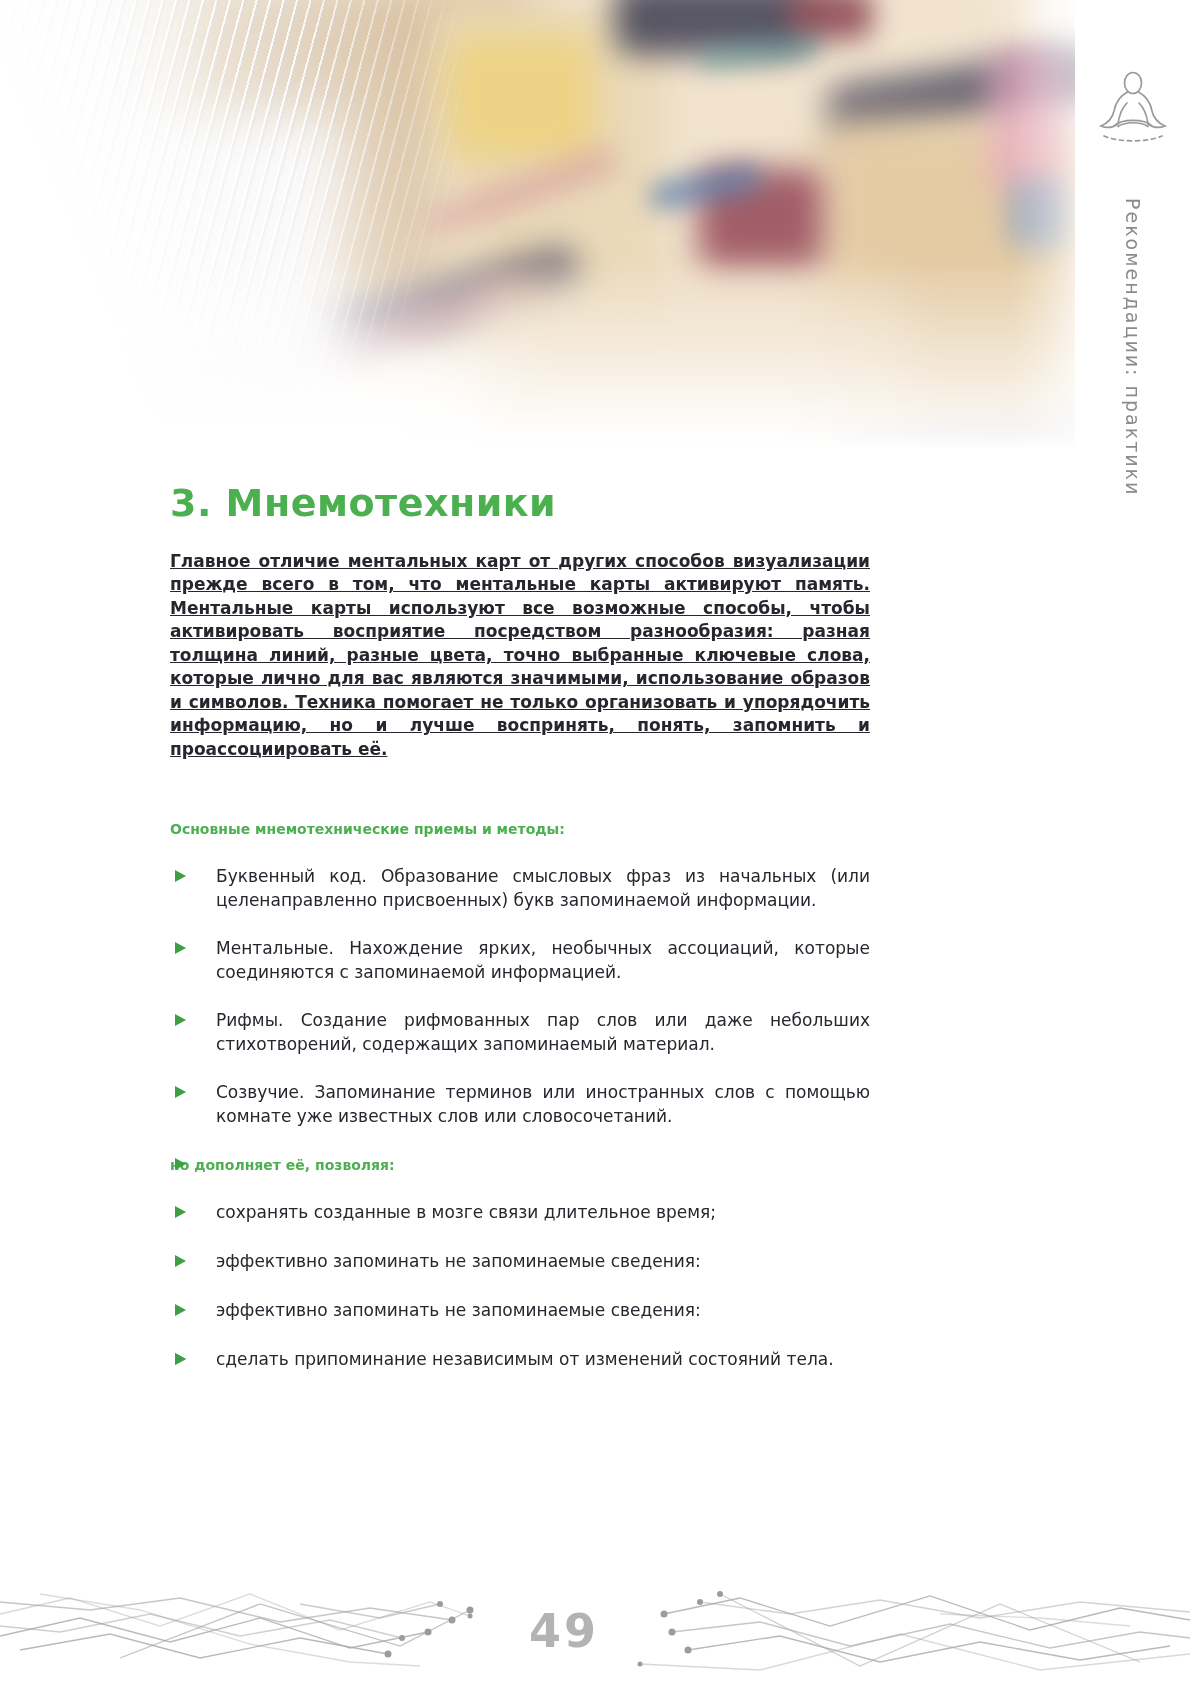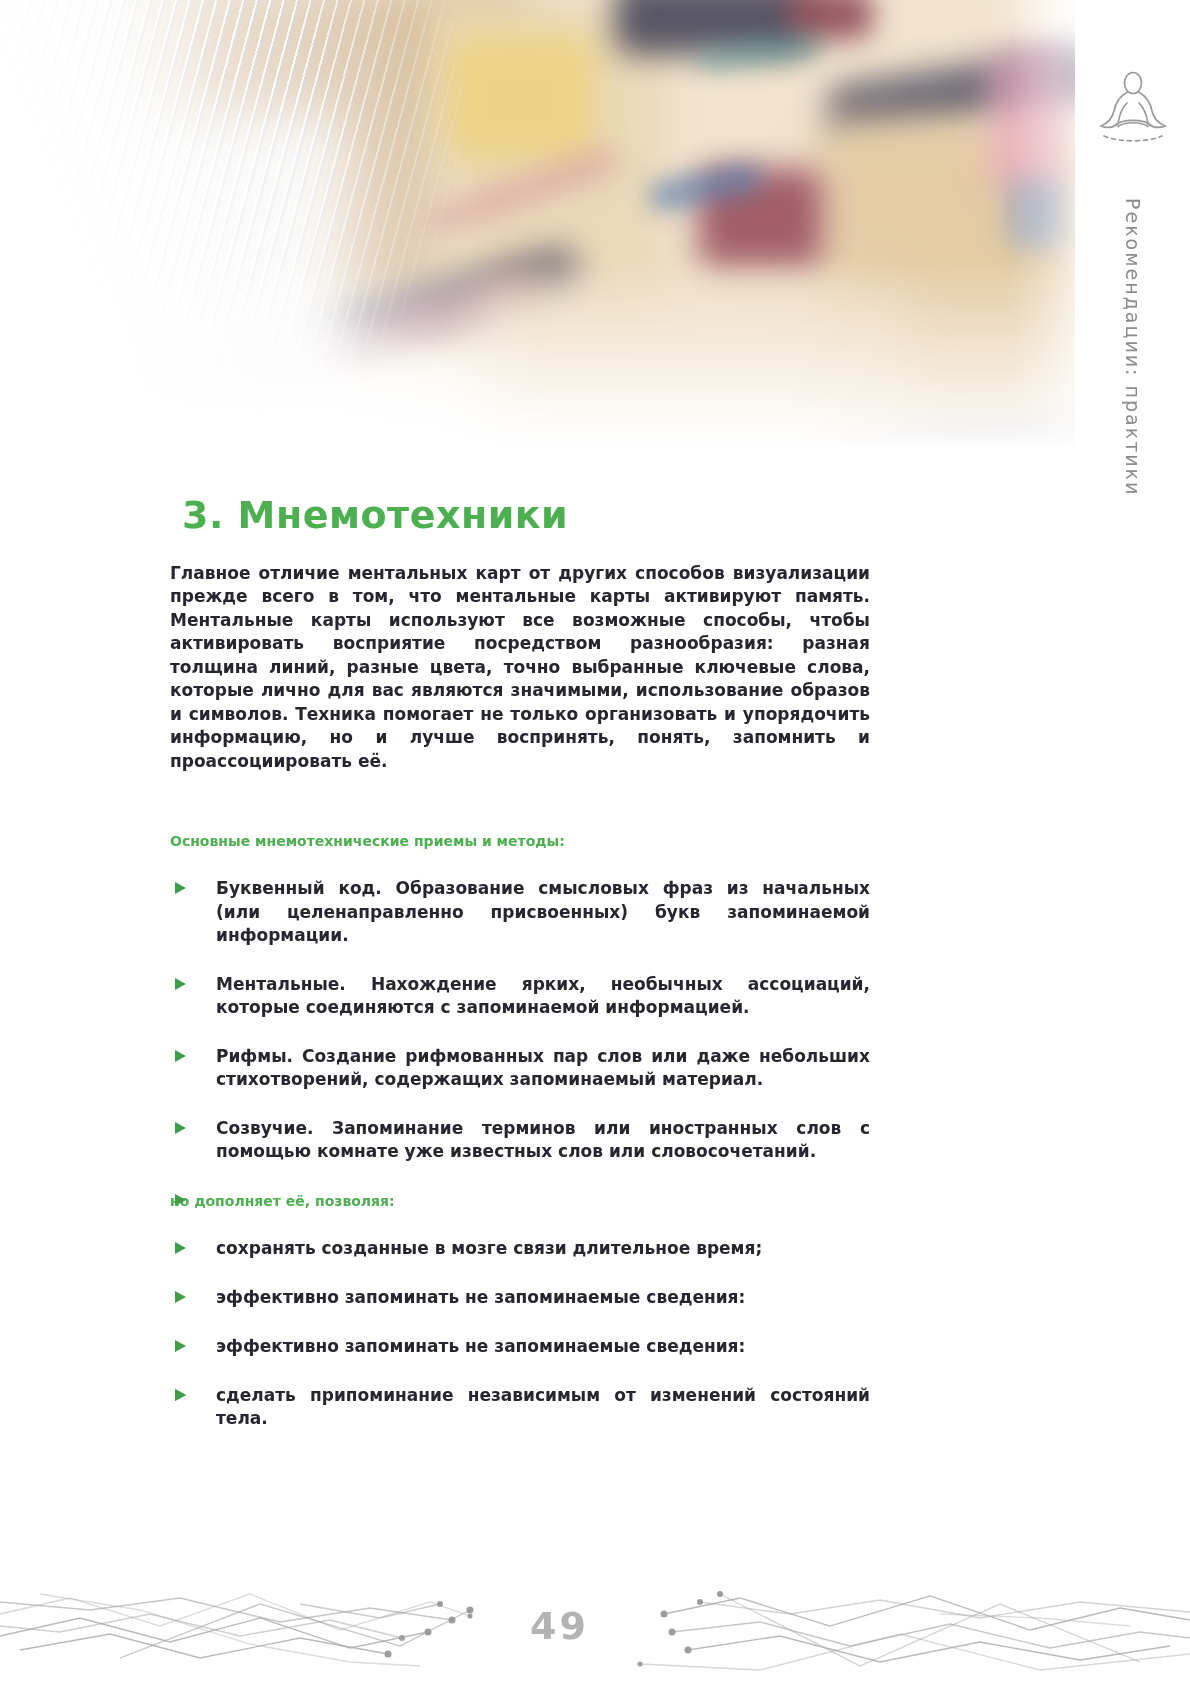--- a/index.html
+++ b/index.html
@@ -59,51 +59,52 @@
   .meditation svg{width:100%;height:100%;}
   .vlabel{
     position:absolute;top:198px;left:50%;transform:translateX(-50%);
     writing-mode:vertical-rl;
     font-size:19px;letter-spacing:2px;color:#8b8b8b;white-space:nowrap;
   }
 
   
   .main{position:absolute;left:170px;top:482px;width:700px;color:#26262e;}
   h1.title{
-    margin:12px;font-size:38px;line-height:1.15;font-weight:bold;
+    margin:0;font-size:38px;line-height:1.15;font-weight:bold;
     color:#4caf50;letter-spacing:.5px;
   }
   .intro{
     margin:24px 0 0 0;font-size:17px;font-weight:bold;line-height:23.5px;
     text-align:justify;
+    text-decoration:underline;
   }
   h2.green{
     margin:56px 0 0 0;font-size:14px;line-height:24px;font-weight:bold;color:#4caf50;
   }
   h2.green.second{margin-top:18px;}
   h2.green .hline{display:block;}
   ul.blist{list-style:none;margin:24px 0 0 0;padding:0;}
   ul.blist li{
     position:relative;padding-left:46px;margin:0 0 25px 0;
-    font-size:17px;font-weight:bold;line-height:23.5px;text-align:justify;
+    font-size:17px;font-weight:normal;line-height:23.5px;text-align:justify;
   }
   ul.blist.tight li{margin-bottom:25.5px;}
   .tri{
     position:absolute;left:5px;top:5px;width:0;height:0;
     border-left:11px solid #3f9e46;
     border-top:6px solid transparent;
     border-bottom:6px solid transparent;
   }
 
   
   .footer{position:absolute;left:0;bottom:0;width:1190px;height:110px;}
   .footer svg{position:absolute;left:0;top:0;}
   .pagenum{
-    position:absolute;left:530px;top:30px;width:110px;text-align:left;
-    font-size:38px;font-weight:bold;color:#b3b3b3;letter-spacing:3px;
+    position:absolute;left:509px;top:30px;width:110px;text-align:center;
+    font-size:46px;font-weight:bold;color:#b3b3b3;letter-spacing:3px;
   }
 </style>
 </head>
 <body>
 
 <div class="page">
 
   <div class="hero">
     <div class="blob b1"></div>
       <div class="blob b2"></div>

